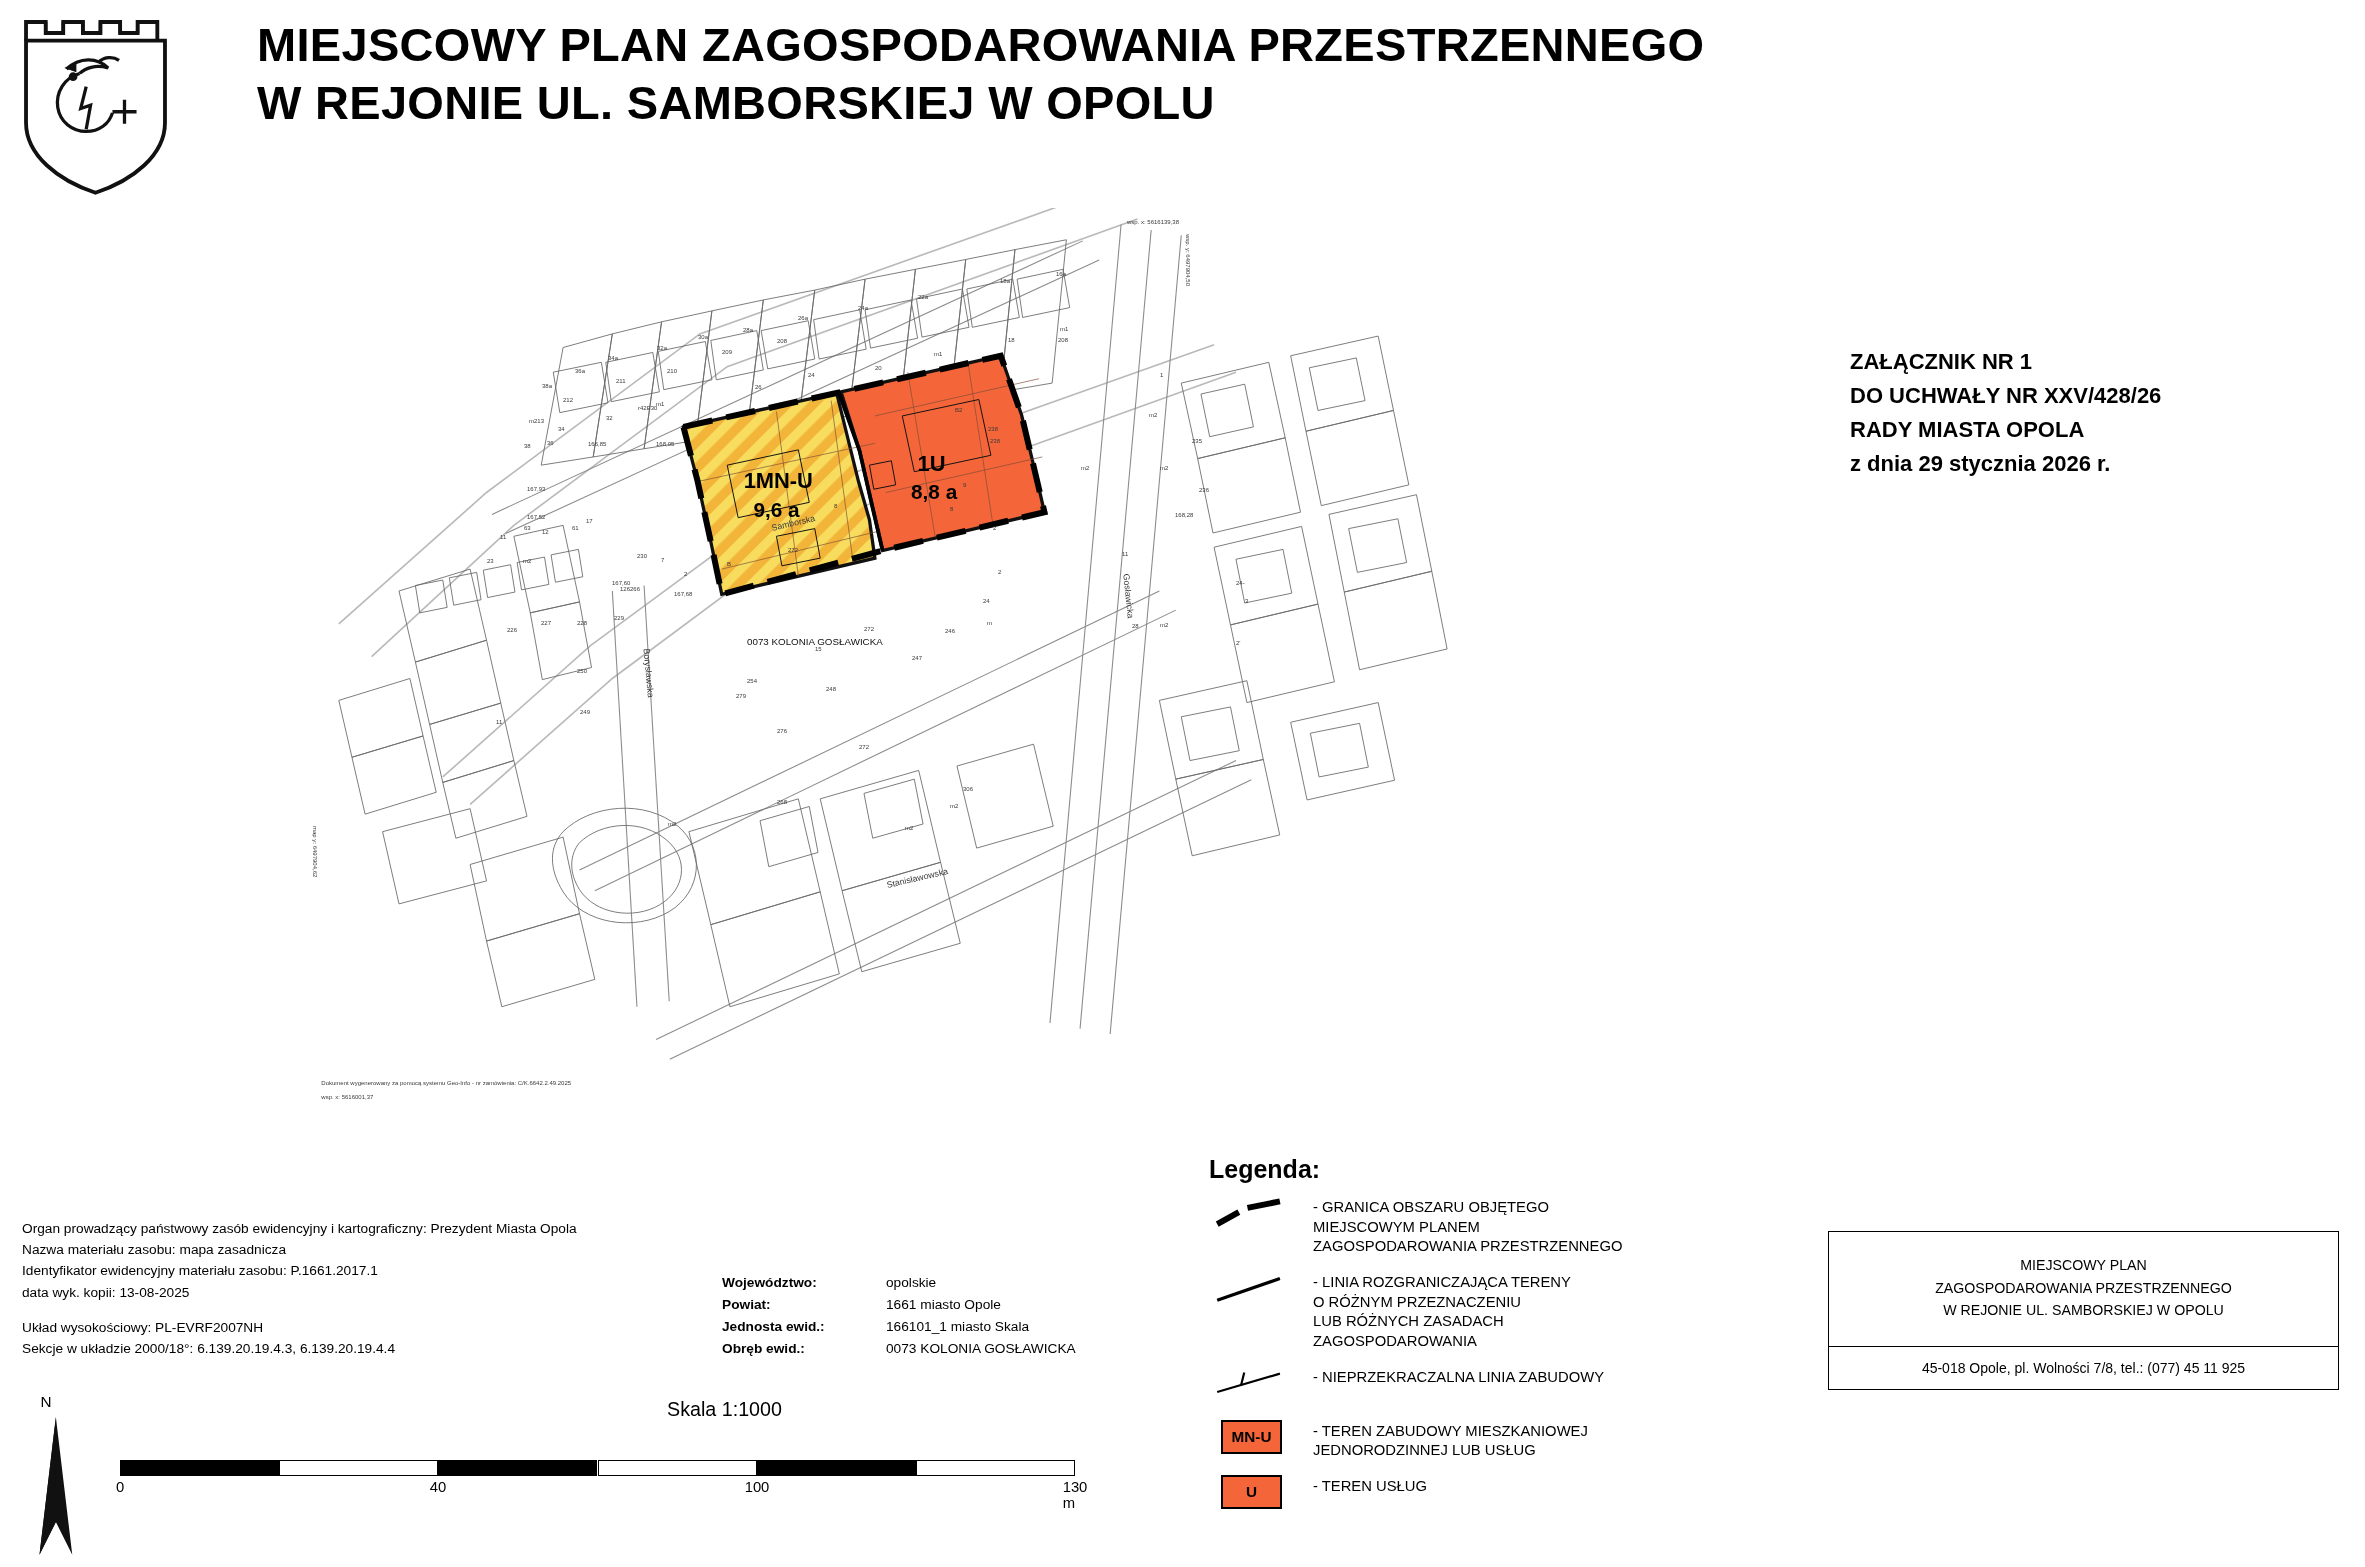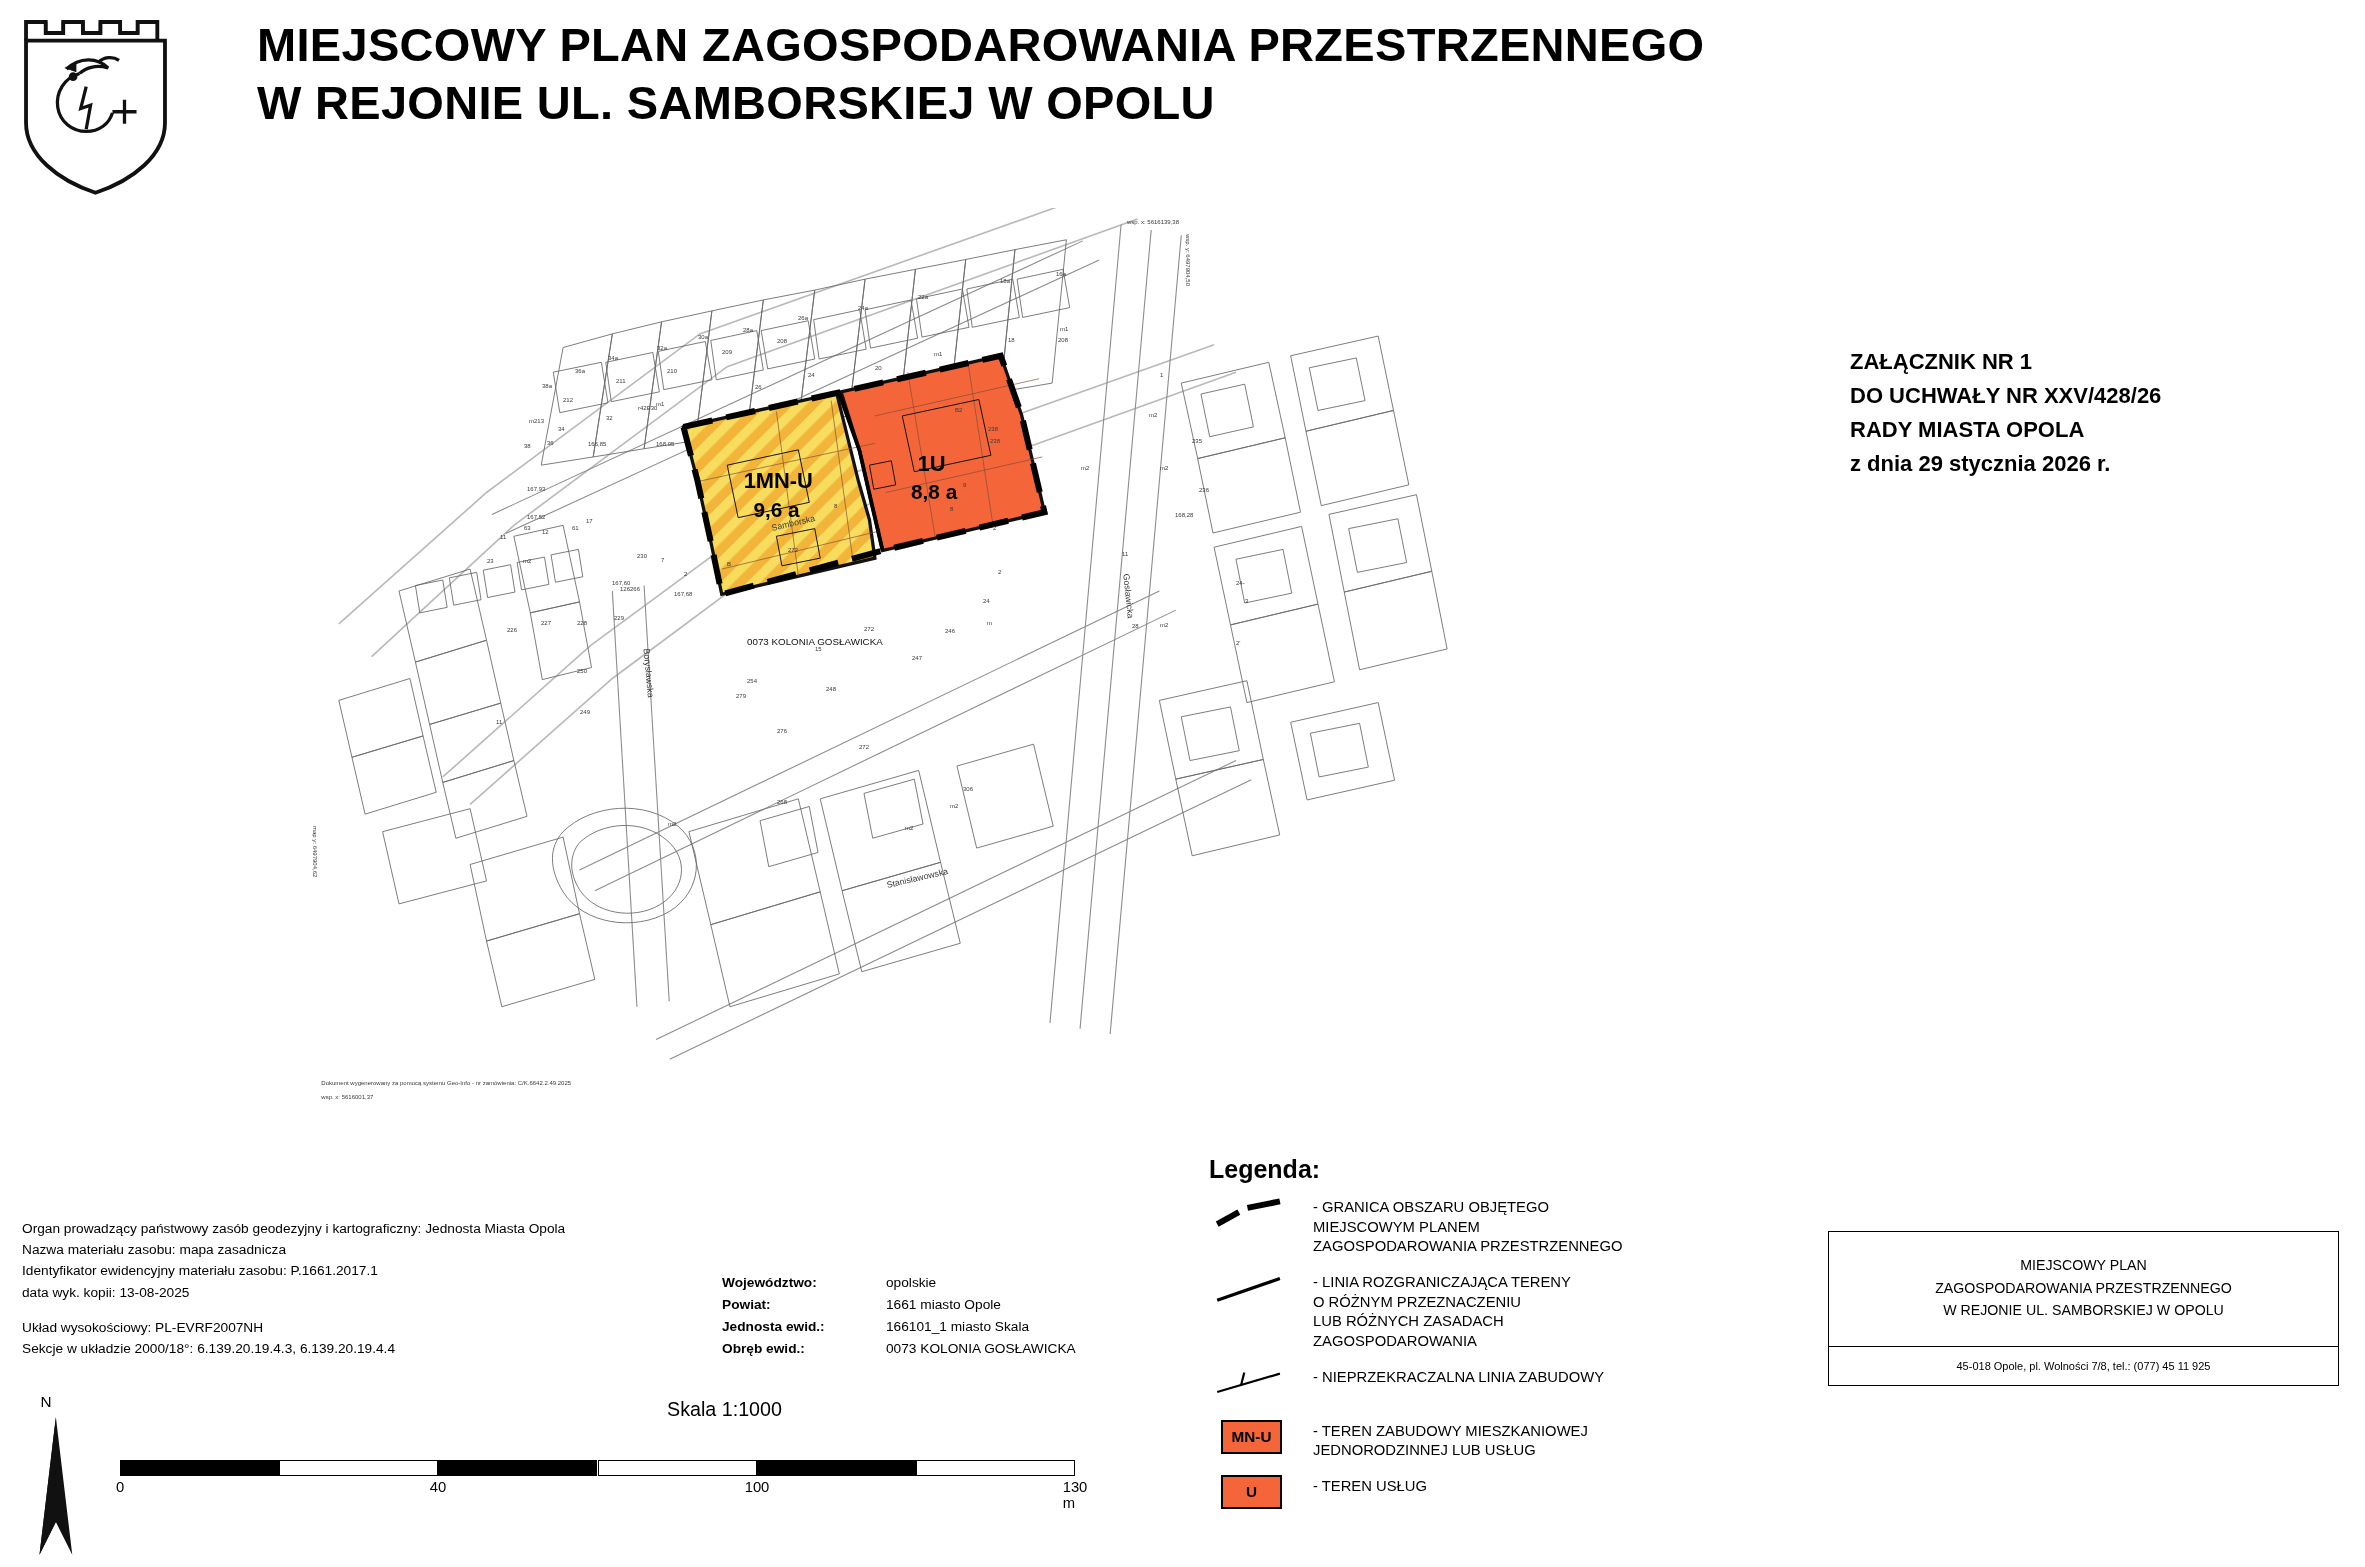--- a/index.html
+++ b/index.html
@@ -61,21 +61,21 @@
     display:flex; align-items:center; justify-content:center;
     font-size: 15.3px; font-weight: bold; margin-left: 12px; box-sizing: border-box;
   }
 
   
   #office-box { left: 1828px; top: 1231px; width: 509px; border: 1.6px solid #000; }
   #office-head { display:flex; align-items:center; gap:8.8px; padding: 9.8px 8.8px; border-bottom: 1.6px solid #000; }
   #office-head .ob-logo { width: 25px; height: 32px; flex:0 0 25px; }
   #office-head .ob-txt { font-size: 14.2px; }
   #office-mid { padding: 22px 7.7px 24px; text-align:center; font-size: 14.2px; line-height:1.6; border-bottom: 1.6px solid #000; }
-  #office-foot { padding: 13px 7.7px; text-align:center; font-size: 11px; }
+  #office-foot { padding: 13px 7.7px; text-align:center; font-size: 14px; }
 
   
   .mt { position:absolute; font-size: 6px; color:#3a3a3a; font-family:"Liberation Sans", sans-serif; white-space:nowrap; }
 </style>
 </head>
 <body>
 
 <div class="abs" id="coat-of-arms">
   <svg viewBox="0 0 290 340" width="159" height="186">
     <path d="M18 56 h254 v150 c0 60 -60 106 -127 128 C78 312 18 266 18 206 Z" fill="#fff" stroke="#111" stroke-width="7"></path>
@@ -359,21 +359,21 @@
   <div class="mt" style="left:332px;top:197px;">r42E30</div>
   <div class="mt" style="left:282px;top:233px;">166,85</div>
   <div class="mt" style="left:221px;top:278px;">167,93</div>
   <div class="mt" style="left:221px;top:306px;">167,52</div>
   <div class="mt" style="left:350px;top:233px;">168,05</div>
   <div class="mt" style="left:306px;top:372px;">167,60</div>
   <div class="mt" style="left:368px;top:383px;">167,68</div>
 </div>
 
 <div class="abs" id="meta-left">
-  <div>Organ prowadzący państwowy zasób geodezyjny i kartograficzny: Jednosta Miasta Opola</div>
+  <div>Organ prowadzący państwowy zasób ewidencyjny i kartograficzny: Prezydent Miasta Opola</div>
   <div>Nazwa materiału zasobu: mapa zasadnicza</div>
   <div>Identyfikator ewidencyjny materiału zasobu: P.1661.2017.1</div>
   <div>data wyk. kopii: 13-08-2025</div>
   <div class="gap"></div>
   <div>Układ wysokościowy: PL-EVRF2007NH</div>
   <div>Sekcje w układzie 2000/18°: 6.139.20.19.4.3, 6.139.20.19.4.4</div>
 </div>
 
 <div class="abs" id="meta-center">
   <div class="row">

